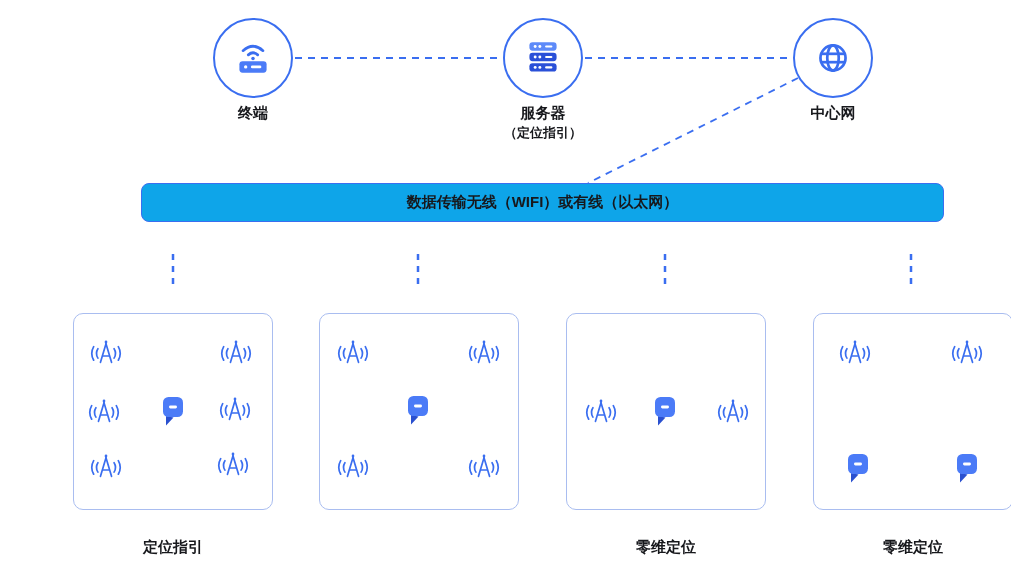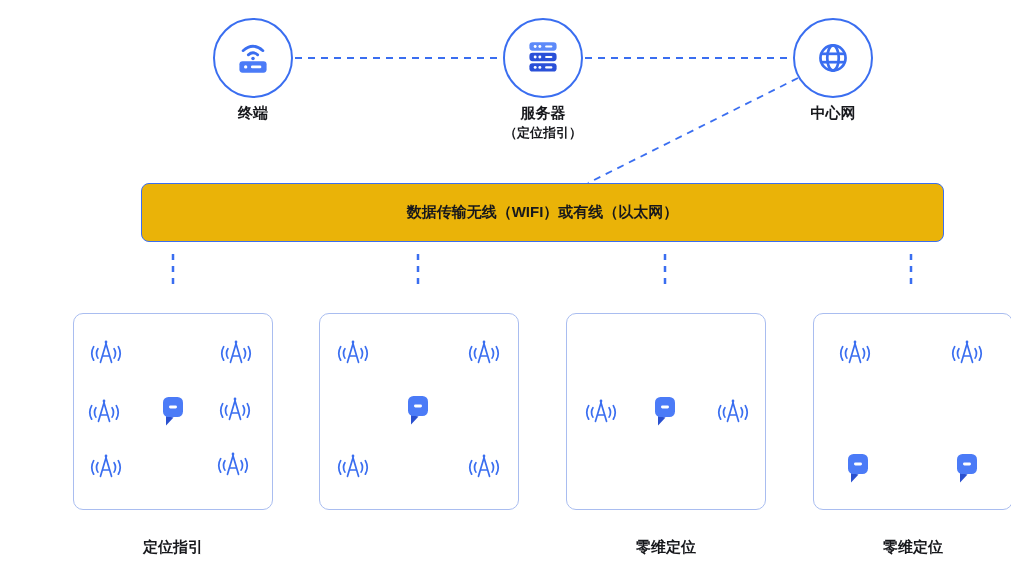--- a/index.html
+++ b/index.html
@@ -13,22 +13,22 @@
     border:2px solid #3A6EF0;border-radius:50%;background:#fff;
     display:flex;align-items:center;justify-content:center;z-index:2;
   }
   .circle svg{color:#3A6EF0;}
   .node-label{
     position:absolute;transform:translateX(-50%);white-space:nowrap;
     font-size:15px;font-weight:bold;color:#17181c;text-align:center;z-index:2;
   }
   .sub-label{font-size:13px;}
   .box{
-    position:absolute;left:113px;top:183px;width:803px;height:59px;box-sizing:border-box;
-    border:1.5px solid #3A6EF0;border-radius:8px;background:#eab308;
+    position:absolute;left:113px;top:183px;width:803px;height:39px;box-sizing:border-box;
+    border:1.5px solid #3A6EF0;border-radius:8px;background:#0ea5e9;
     display:flex;align-items:center;justify-content:center;
     font-size:15px;font-weight:bold;color:#17181c;z-index:2;
   }
   .panel{
     position:absolute;top:313px;width:200px;height:197px;box-sizing:border-box;
     border:1px solid #A9BDF0;border-radius:10px;background:#fff;z-index:1;
   }
   .icon{position:absolute;display:block;z-index:3;line-height:0;}
   .icon svg{color:#3A6EF0;}
   .panel-label{

